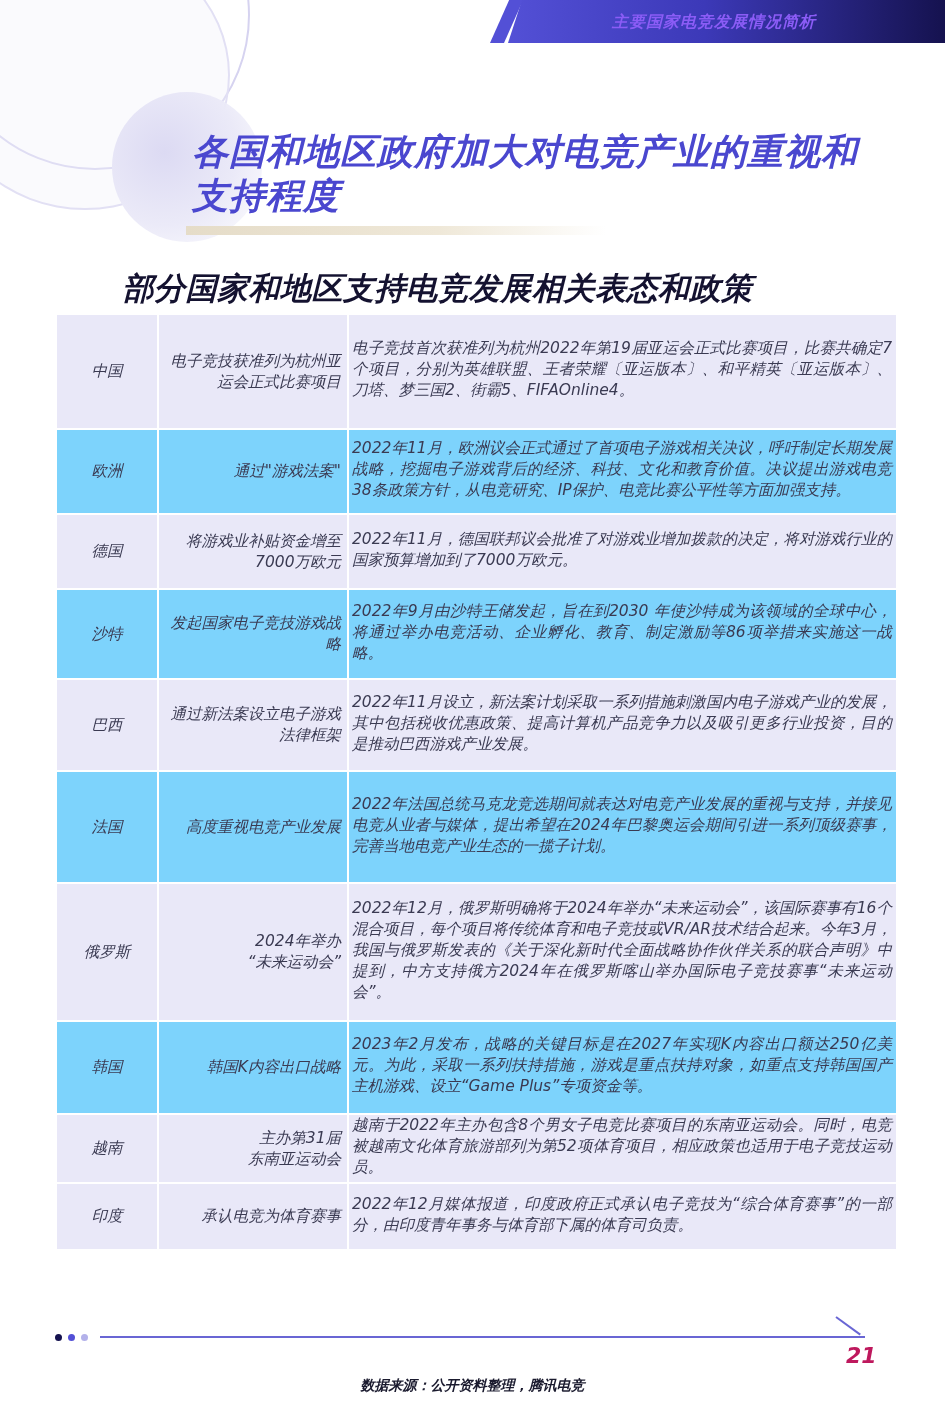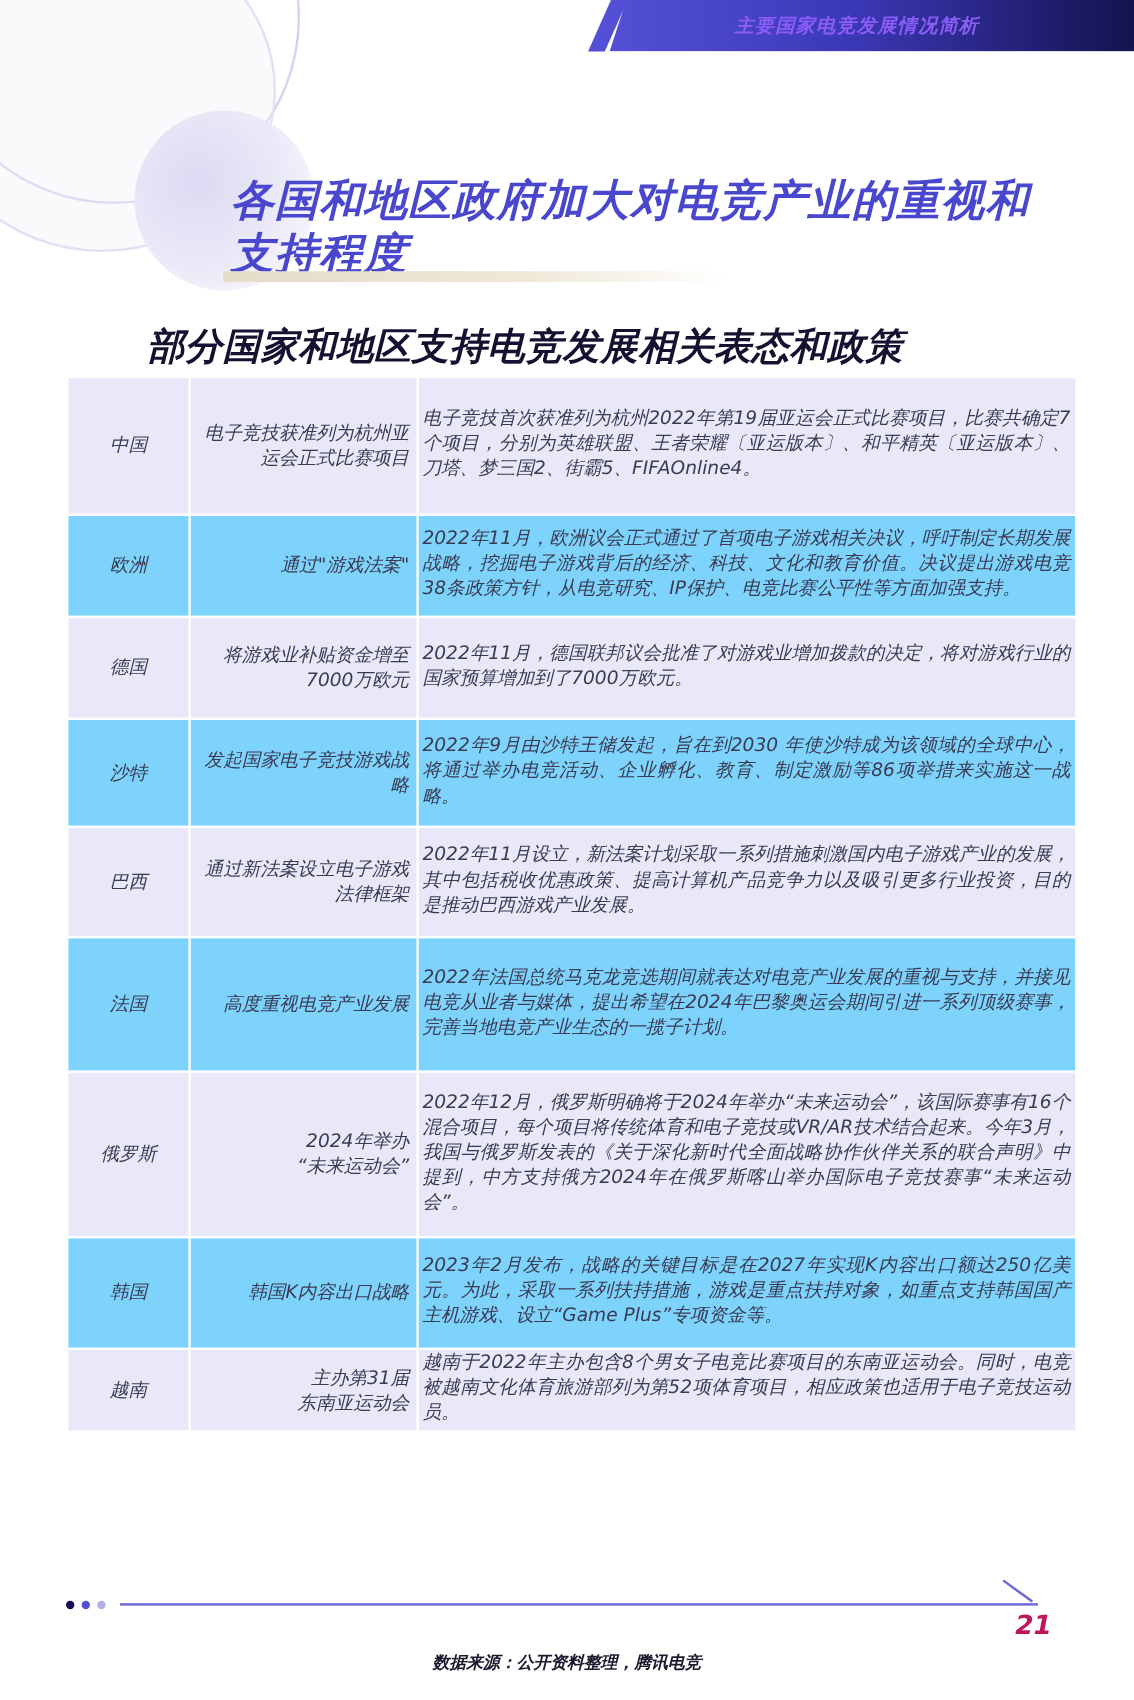--- a/index.html
+++ b/index.html
@@ -9,21 +9,21 @@
   .deco-circle-1 { position: absolute; left: -60px; top: -140px; width: 310px; height: 310px; border-radius: 50%; border: 2px solid #d6d3f0; }
   .deco-circle-2 { position: absolute; left: -60px; top: -60px; width: 290px; height: 270px; border-radius: 50%; border: 2px solid #e2e0f4; background: rgba(240,240,250,0.35); }
   .deco-circle-3 { position: absolute; left: 112px; top: 92px; width: 150px; height: 150px; border-radius: 50%; background: radial-gradient(circle at 35% 40%, #dcdaf3 0%, #ebeaf8 55%, rgba(255,255,255,0) 100%); }
 
   .header-banner { position: absolute; left: 508px; top: 0; width: 437px; height: 43px;
     background: linear-gradient(90deg, #5350d6 0%, #3c39b8 45%, #15124f 100%);
     clip-path: polygon(14px 0, 100% 0, 100% 100%, 0 100%); }
   .header-stripe { position: absolute; left: 490px; top: 0; width: 14px; height: 43px; background: #5350d6; transform: skewX(-24deg); transform-origin: bottom left; }
   .header-title { position: absolute; left: 612px; top: 12px; color: #8b5cf6; font-size: 16px; font-weight: bold; letter-spacing: 1px; font-style: italic; }
 
-  .page-title { position: absolute; left: 192px; top: 130px; width: 700px; color: #4a47cf; font-size: 36px; font-weight: bold; line-height: 44px; letter-spacing: 1px; font-style: italic; margin-top: 16px; }
+  .page-title { position: absolute; left: 192px; top: 130px; width: 700px; color: #4a47cf; font-size: 36px; font-weight: bold; line-height: 44px; letter-spacing: 1px; font-style: italic; }
   .title-underline { position: absolute; left: 186px; top: 226px; width: 420px; height: 9px; background: linear-gradient(90deg, #e5dcc8 0%, #efe8d8 60%, rgba(255,255,255,0) 100%); }
 
   .table-title { position: absolute; left: 0; top: 268px; width: 875px; text-align: center; color: #141230; font-size: 31px; font-weight: bold; letter-spacing: 0.5px; font-style: italic; }
 
   .policy-table { position: absolute; left: 55px; top: 313px; width: 843px; border-collapse: collapse; table-layout: fixed; }
   .policy-table td { border: 2px solid #ffffff; font-size: 15.5px; line-height: 21px; color: #3a3a52; font-style: italic; vertical-align: middle; }
   .policy-table td.c-country { width: 102px; text-align: center; }
   .policy-table td.c-summary { width: 190px; text-align: right; padding: 0 6px; }
   .policy-table td.c-detail { padding: 0 4px 4px 3px; text-align: justify; }
   .row-lav td { background: #e9e8f8; }
@@ -57,21 +57,21 @@
     <tr class="row-lav" style="height:115px">
       <td class="c-country">中国</td>
       <td class="c-summary">电子竞技获准列为杭州亚运会正式比赛项目</td>
       <td class="c-detail">电子竞技首次获准列为杭州2022年第19届亚运会正式比赛项目，比赛共确定7个项目，分别为英雄联盟、王者荣耀〔亚运版本〕、和平精英〔亚运版本〕、刀塔、梦三国2、街霸5、FIFAOnline4。</td>
     </tr>
     <tr class="row-cream" style="height:85px">
       <td class="c-country">欧洲</td>
       <td class="c-summary">通过"游戏法案"</td>
       <td class="c-detail">2022年11月，欧洲议会正式通过了首项电子游戏相关决议，呼吁制定长期发展战略，挖掘电子游戏背后的经济、科技、文化和教育价值。决议提出游戏电竞38条政策方针，从电竞研究、IP保护、电竞比赛公平性等方面加强支持。</td>
     </tr>
-    <tr class="row-lav" style="height:85px">
+    <tr class="row-lav" style="height:75px">
       <td class="c-country">德国</td>
       <td class="c-summary">将游戏业补贴资金增至7000万欧元</td>
       <td class="c-detail">2022年11月，德国联邦议会批准了对游戏业增加拨款的决定，将对游戏行业的国家预算增加到了7000万欧元。</td>
     </tr>
     <tr class="row-cream" style="height:90px">
       <td class="c-country">沙特</td>
       <td class="c-summary">发起国家电子竞技游戏战略</td>
       <td class="c-detail">2022年9月由沙特王储发起，旨在到2030 年使沙特成为该领域的全球中心，将通过举办电竞活动、企业孵化、教育、制定激励等86项举措来实施这一战略。</td>
     </tr>
     <tr class="row-lav" style="height:92px">
@@ -98,20 +98,25 @@
       <td class="c-detail">2023年2月发布，战略的关键目标是在2027年实现K内容出口额达250亿美元。为此，采取一系列扶持措施，游戏是重点扶持对象，如重点支持韩国国产主机游戏、设立“Game Plus”专项资金等。</td>
     </tr>
     <tr class="row-lav" style="height:69px">
       <td class="c-country">越南</td>
       <td class="c-summary">
         <div>主办第31届</div>
         <div>东南亚运动会</div>
       </td>
       <td class="c-detail">越南于2022年主办包含8个男女子电竞比赛项目的东南亚运动会。同时，电竞被越南文化体育旅游部列为第52项体育项目，相应政策也适用于电子竞技运动员。</td>
     </tr>
+    <tr class="row-lav" style="height:67px">
+      <td class="c-country">印度</td>
+      <td class="c-summary">承认电竞为体育赛事</td>
+      <td class="c-detail">2022年12月媒体报道，印度政府正式承认电子竞技为“综合体育赛事”的一部分，由印度青年事务与体育部下属的体育司负责。</td>
+    </tr>
   </tbody>
 </table>
 
 <div class="footer-dots">
   <span style="background:#15124f"></span>
   <span style="background:#5350d6"></span>
   <span style="background:#b3b1ea"></span>
 </div>
 <div class="footer-line"></div>
 <div class="footer-arrow"></div>

